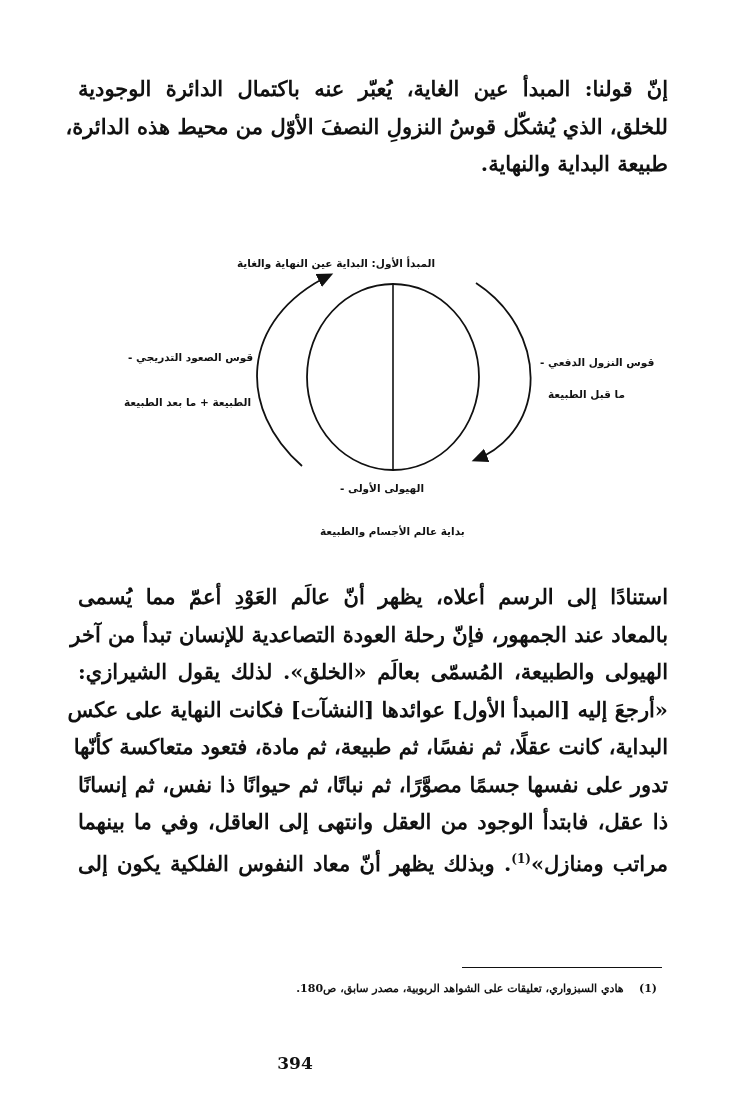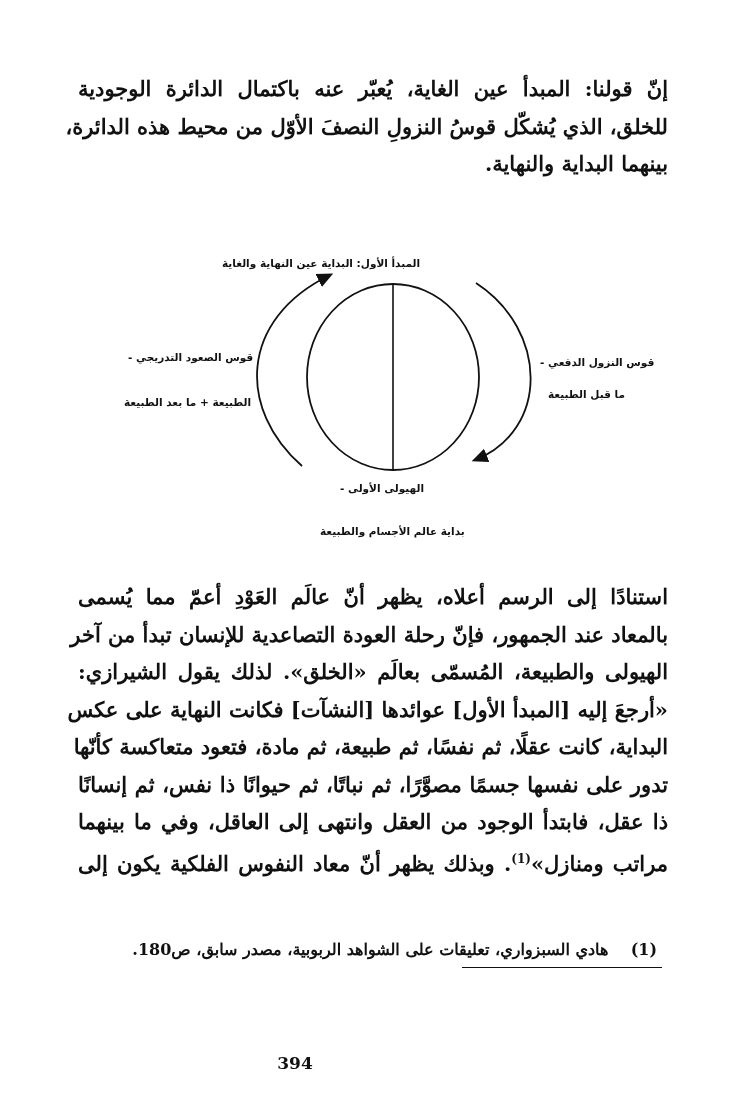--- a/index.html
+++ b/index.html
@@ -8,50 +8,50 @@
     .para { position:absolute; left:78px; width:590px; direction:rtl; text-align:justify;
             text-align-last:right; font-size:21px; line-height:37.5px; font-weight:bold; }
     .para .line { display:block; height:37.5px; white-space:nowrap; text-align:justify; text-align-last:justify; }
     .para .line.last { text-align-last:right; }
     #p1 { top:70px; }
     #p2 { top:578px; }
     .diag-label { position:absolute; direction:rtl; font-family:"DejaVu Sans", sans-serif;
                   font-size:10.5px; font-weight:bold; white-space:nowrap; }
     svg#diagram { position:absolute; left:0; top:0; }
     .fn-rule { position:absolute; left:462px; top:967px; width:200px; height:0; border-top:1.5px solid #111; }
-    .footnote { position:absolute; right:88px; top:940px; direction:rtl; font-size:16px; font-weight:bold; white-space:nowrap; }
+    .footnote { position:absolute; right:88px; top:982px; direction:rtl; font-size:11px; font-weight:bold; white-space:nowrap; }
     .page-num { position:absolute; left:0; width:590px; top:1053px; text-align:center; font-size:17px; font-weight:bold; }
     sup { font-size:12px; }
   </style>
 </head>
 <body>
 
 <div id="p1" class="para">
   <span class="line">إنّ قولنا: المبدأ عين الغاية، يُعبّر عنه باكتمال الدائرة الوجودية</span>
   <span class="line">للخلق، الذي يُشكّل قوسُ النزولِ النصفَ الأوّل من محيط هذه الدائرة،</span>
-  <span class="line last">بينهما البداية والنهاية.</span>
+  <span class="line last">طبيعة البداية والنهاية.</span>
 </div>
 
 <svg id="diagram" width="745" height="560">
   <defs>
     <marker id="arrowhead" markerWidth="10" markerHeight="10" refX="7" refY="5" orient="auto">
       <path d="M0,1 L9,5 L0,9 Z" fill="#111"></path>
     </marker>
   </defs>
 
   <ellipse cx="393" cy="377" rx="86" ry="93" fill="none" stroke="#111" stroke-width="1.8"></ellipse>
 
   <line x1="393" y1="284" x2="393" y2="470" stroke="#111" stroke-width="1.6"></line>
 
   <path d="M302,466 C238,410 238,320 330,275" fill="none" stroke="#111" stroke-width="1.8" marker-end="url(#arrowhead)"></path>
 
   <path d="M476,283 C548,330 550,430 475,460" fill="none" stroke="#111" stroke-width="1.8" marker-end="url(#arrowhead)"></path>
 </svg>
 
-<span class="diag-label" style="left:222px; top:257px;text-align:center;">المبدأ الأول: البداية عين النهاية والغاية</span>
+<span class="diag-label" style="left:237px; top:257px;text-align:center;">المبدأ الأول: البداية عين النهاية والغاية</span>
 <span class="diag-label" style="left:128px; top:351px;">قوس الصعود التدريجي -</span>
 <span class="diag-label" style="left:124px; top:396px;">الطبيعة + ما بعد الطبيعة</span>
 <span class="diag-label" style="left:540px; top:356px;">قوس النزول الدفعي -</span>
 <span class="diag-label" style="left:548px; top:388px;">ما قبل الطبيعة</span>
 <span class="diag-label" style="left:340px; top:482px;">الهيولى الأولى -</span>
 <span class="diag-label" style="left:320px; top:525px;">بداية عالم الأجسام والطبيعة</span>
 
 <div id="p2" class="para">
   <span class="line">استنادًا إلى الرسم أعلاه، يظهر أنّ عالَم العَوْدِ أعمّ مما يُسمى</span>
   <span class="line">بالمعاد عند الجمهور، فإنّ رحلة العودة التصاعدية للإنسان تبدأ من آخر</span>

